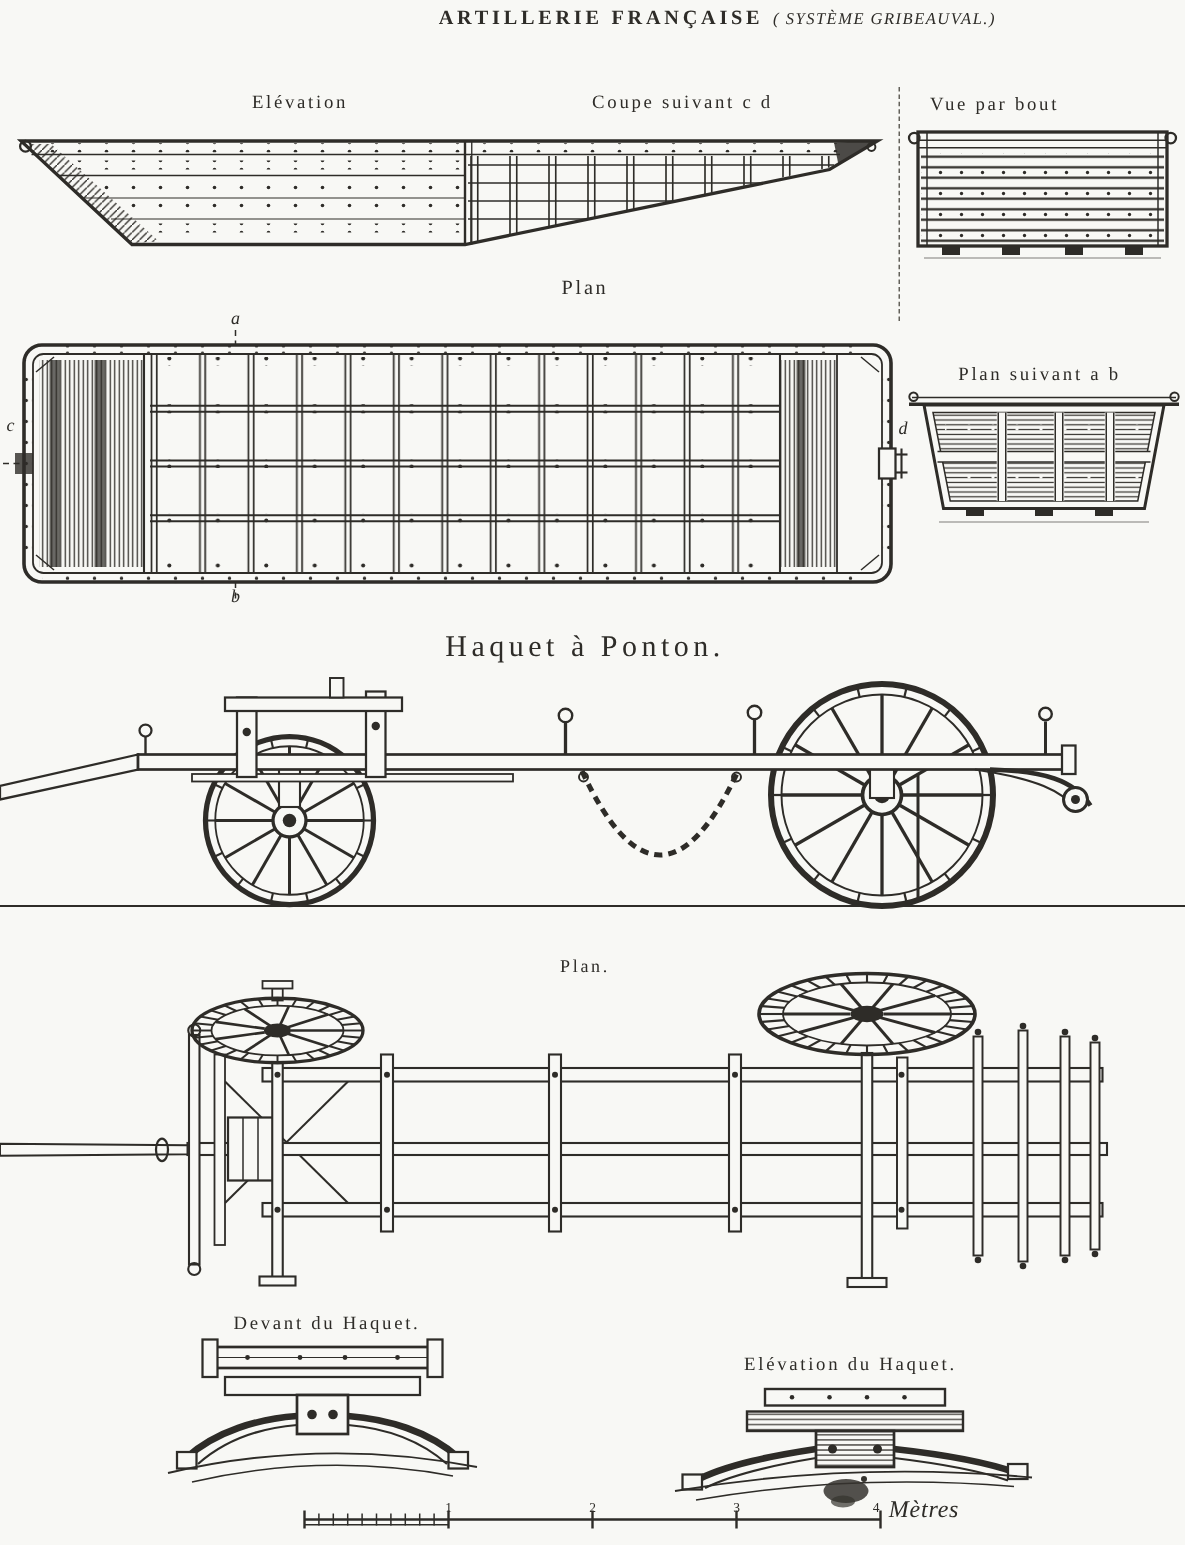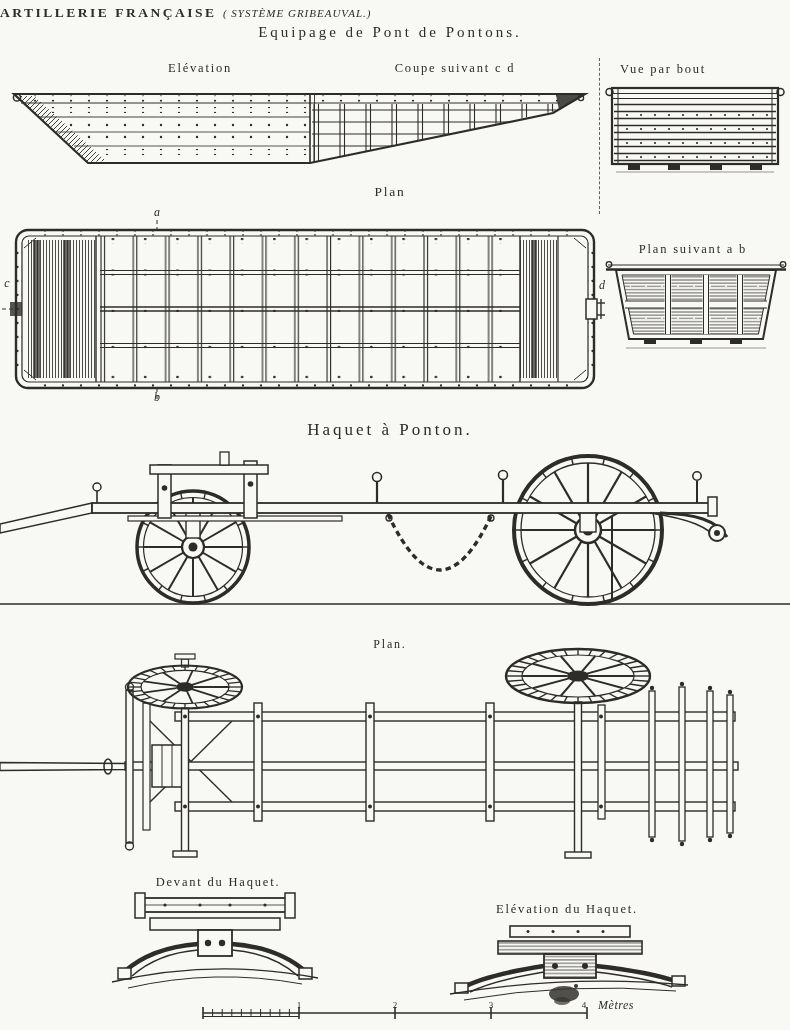--- a/index.html
+++ b/index.html
@@ -2,40 +2,39 @@
 <html><head>
 <meta charset="utf-8">
 <style>
   *{margin:0;padding:0;box-sizing:border-box}
   html,body{width:790px;height:1030px;background:#f8f8f5}
   #plate{position:relative;width:790px;height:1030px;background:#f8f8f5;
          font-family:"Liberation Serif",serif;color:#2e2c28;overflow:hidden}
   #plate svg{position:absolute;overflow:visible}
   .label{position:absolute;transform:translateX(-50%);white-space:nowrap;
          letter-spacing:1.8px;font-size:12.5px;color:#2e2c28}
-  .titleline{position:absolute;top:3px;left:0;width:664px;text-align:left;letter-spacing:2.5px}
+  .titleline{position:absolute;top:3px;left:0;width:664px;text-align:right;letter-spacing:2.5px}
   .title-main{font-size:13.5px;font-weight:bold;letter-spacing:2.5px}
   .title-paren{font-size:11px;font-style:italic;letter-spacing:1px}
   .subtitle{top:24px;left:390px;font-size:15px;letter-spacing:3px}
-  .big{font-size:17px;letter-spacing:3px}
+  .big{font-size:20px;letter-spacing:3px}
   .marker{font-style:italic;font-size:12px;letter-spacing:0}
   .ticknum{font-size:9px;letter-spacing:0}
-  .unit{font-size:12px;font-style:italic;letter-spacing:.5px}
+  .unit{font-size:16px;font-style:italic;letter-spacing:.5px}
   .dashdiv{position:absolute;border-left:1.6px dashed #63615a}
 </style>
 </head>
 <body>
 
 <div id="plate">
 
   <div class="titleline">
     <span class="title-main">ARTILLERIE FRANÇAISE</span>
     <span class="title-paren">( SYSTÈME GRIBEAUVAL.)</span>
   </div>
-  <div class="label subtitle">Equipage de Pont de Pontons.</div>
 
   <div class="label" style="left:200px;top:61px">Elévation</div>
   <div class="label" style="left:455px;top:61px">Coupe suivant c d</div>
   <div class="label" style="left:663px;top:62px">Vue par bout</div>
   <div class="label" style="left:390px;top:184px;font-size:13.5px">Plan</div>
   <div class="label" style="left:693px;top:242px">Plan suivant a b</div>
   <div class="label big" style="left:390px;top:420px">Haquet à Ponton.</div>
   <div class="label" style="left:390px;top:637px;font-size:12px">Plan.</div>
   <div class="label" style="left:218px;top:875px">Devant du Haquet.</div>
   <div class="label" style="left:567px;top:902px">Elévation du Haquet.</div>

